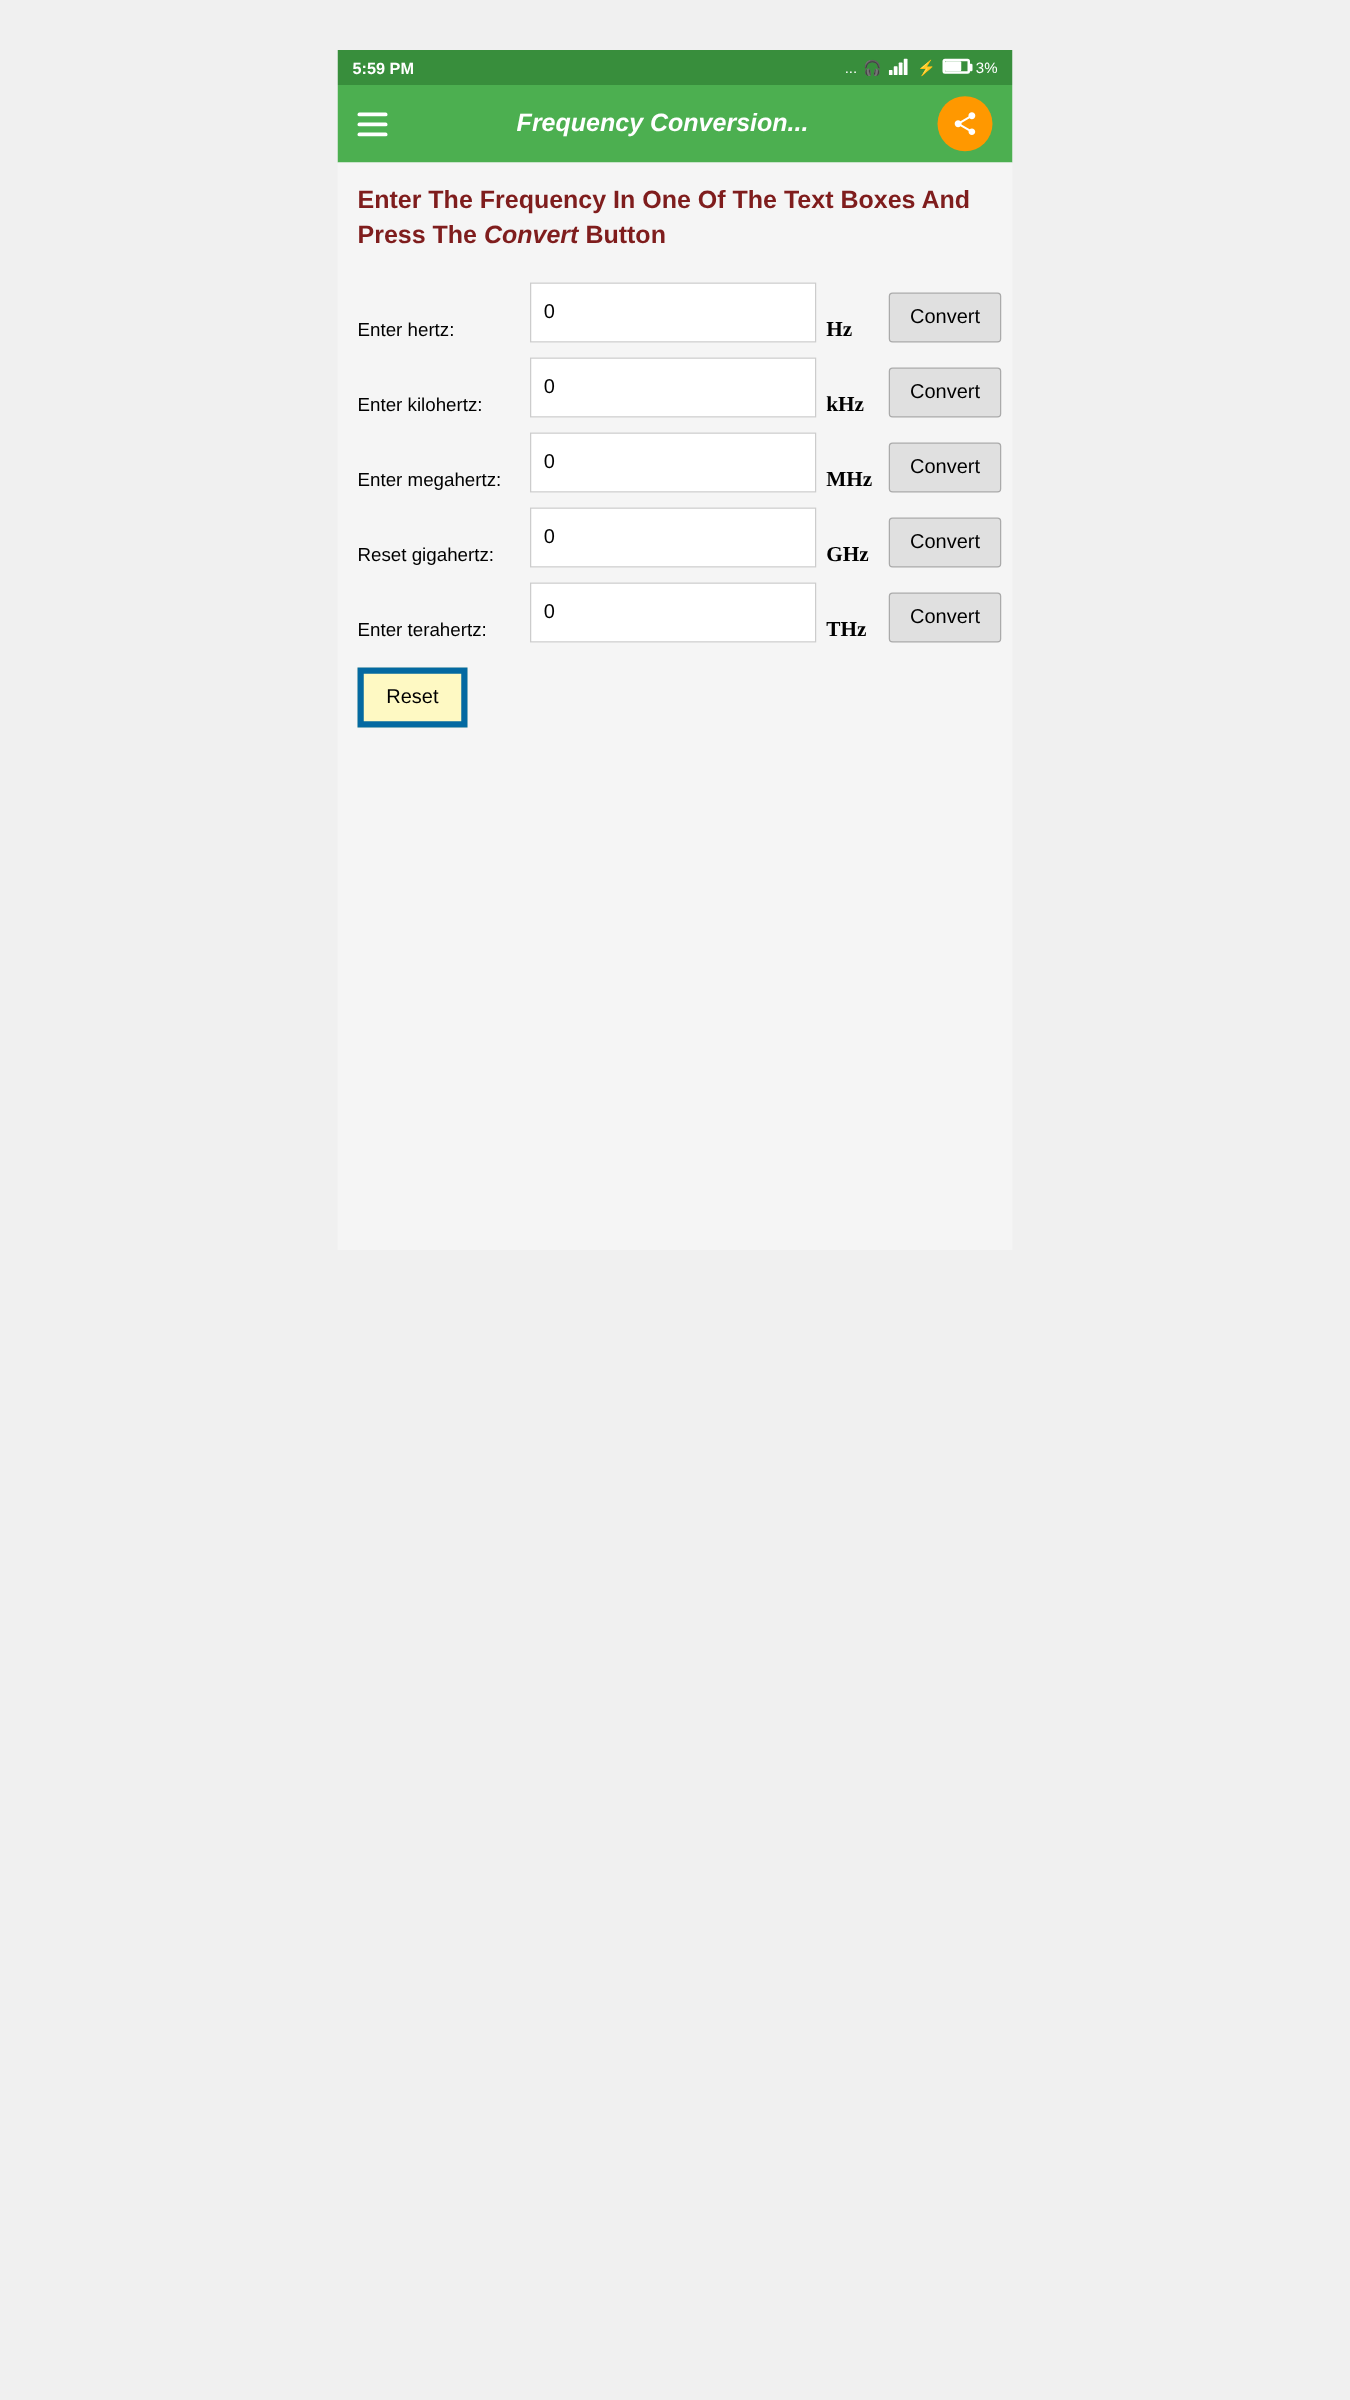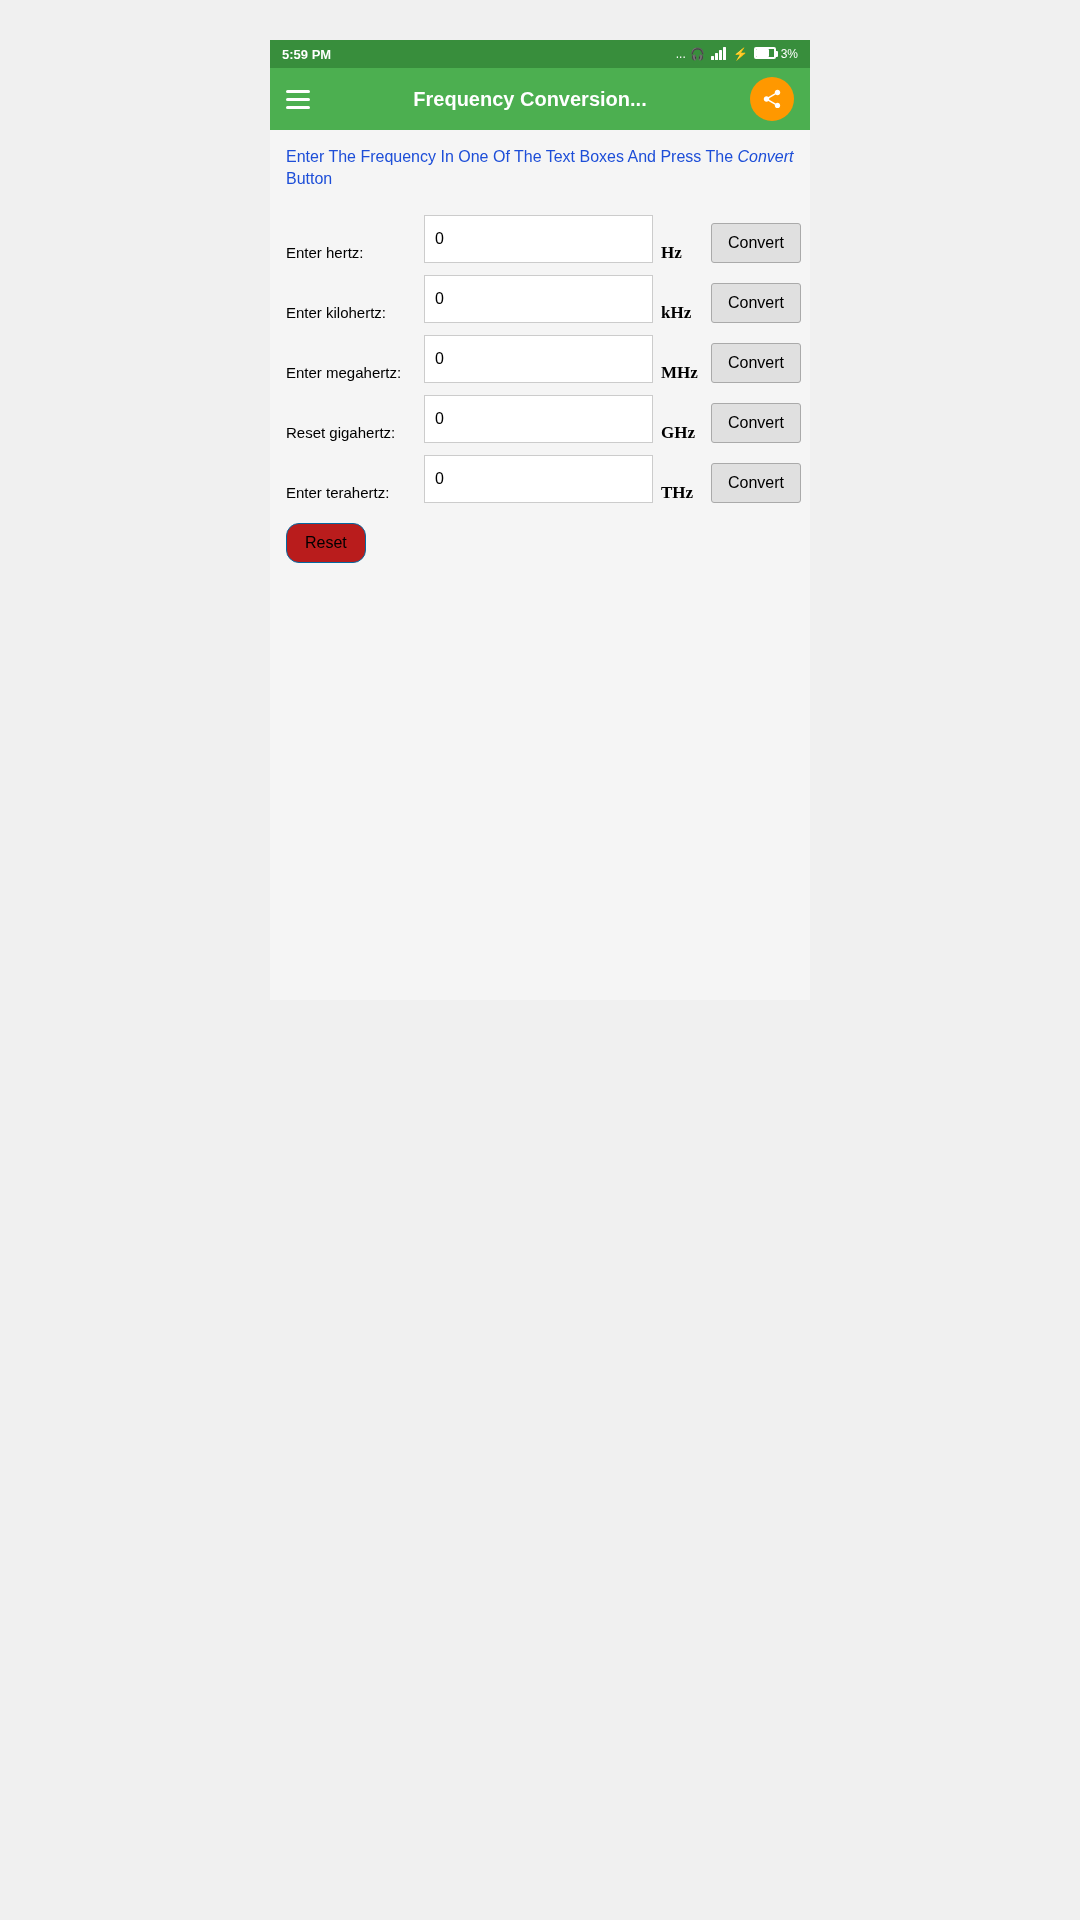--- a/index.html
+++ b/index.html
@@ -94,20 +94,21 @@
       background: white;
       border-radius: 2px;
     }
 
     .toolbar-title {
       font-size: 20px;
       font-weight: bold;
       color: white;
       flex: 1;
       text-align: center;
+      font-style: italic;
     }
 
     .share-btn {
       width: 44px;
       height: 44px;
       background-color: #ff9800;
       border-radius: 50%;
       display: flex;
       align-items: center;
       justify-content: center;
@@ -123,23 +124,23 @@
     }
 
     
     .content {
       background-color: #f5f5f5;
       padding: 16px 16px 24px 16px;
       min-height: calc(960px - 90px);
     }
 
     .instructions {
-      font-size: 16px;
-      font-weight: normal;
-      color: #1d4ed8;
+      font-size: 20px;
+      font-weight: bold;
+      color: #7f1d1d;
       margin-bottom: 24px;
       line-height: 1.4;
     }
 
     .instructions em {
       font-style: italic;
     }
 
     
     .conversion-row {
@@ -186,23 +187,23 @@
       font-size: 16px;
       color: #000;
       cursor: pointer;
       min-width: 90px;
       text-align: center;
       flex-shrink: 0;
     }
 
     
     .reset-btn {
-      background-color: #b91c1c;
-      border: 1px solid #0369a1;
-      border-radius: 13px;
+      background-color: #fef9c3;
+      border: 5px solid #0369a1;
+      border-radius: 0;
       padding: 10px 18px;
       font-size: 16px;
       color: #000;
       cursor: pointer;
       margin-top: 8px;
     }
   </style>
 </head>
 <body>
 

